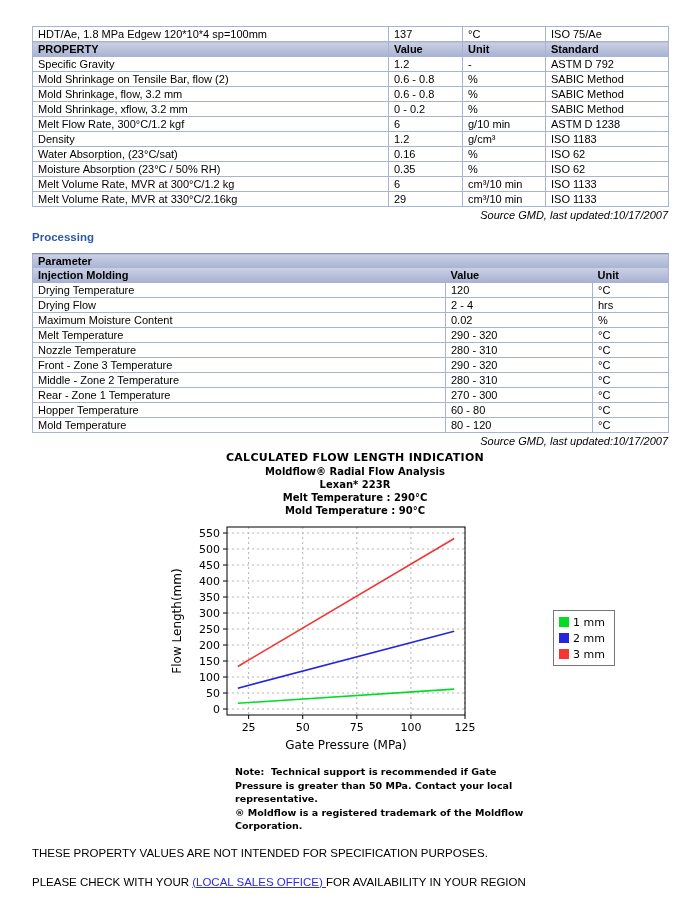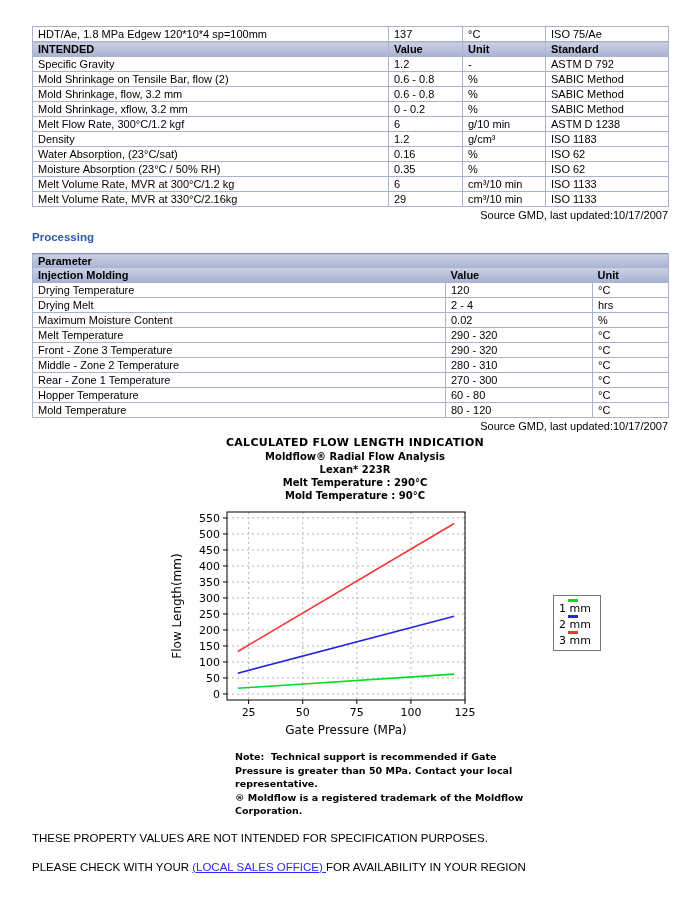--- a/index.html
+++ b/index.html
@@ -14,31 +14,31 @@
   
   .phys-col-1{width:356px}.phys-col-2{width:74px}.phys-col-3{width:83px}.phys-col-4{width:123px}
   
   .proc-col-1{width:413px}.proc-col-2{width:147px}.proc-col-3{width:76px}
   .ptable thead td{background:linear-gradient(#cbd1e3,#a8b2d3);font-weight:bold;}
   .ptable thead tr.group-row td{border-bottom-width:0;border-top:1px solid #8492ba;}
   .ptable thead tr.sub-row td{border-top-width:0;}
   .ptable thead tr.sub-row td:not(:first-child){border-left-width:0;}
   .ptable thead tr.sub-row td:not(:last-child){border-right-width:0;}
 
-  .source-note{font-size:11px;text-align:right;margin:2px 0 3px 0;}
+  .source-note{font-size:11px;text-align:right;margin:2px 0 3px 0;font-style:italic;}
   .section-heading{color:#2d59a8;font-weight:bold;font-size:11.5px;margin:10px 0 10px 0;}
 
   
   .chart-block{margin-left:133px;width:480px;font-family:"DejaVu Sans",sans-serif;}
   .chart-titles{width:380px;text-align:center;margin-top:4px;}
   .chart-title{font-weight:bold;font-size:11px;letter-spacing:.3px;line-height:14px;}
   .chart-subtitles div{font-weight:bold;font-size:10px;line-height:13px;}
   .chart-row{display:flex;align-items:center;}
   .legend-box{border:1px solid #777;background:#fff;padding:3px 9px 3px 5px;margin-left:8px;}
-  .legend-item{display:flex;align-items:center;height:16px;flex-direction:column;}
+  .legend-item{display:flex;align-items:center;height:16px;}
   .legend-swatch{width:10px;height:10px;display:inline-block;margin-right:4px;}
   .legend-label{font-size:11px;}
   .chart-note{margin:6px 0 0 33px;width:340px;font-weight:bold;font-size:9.5px;}
   .chart-note .note-line{line-height:13.5px;white-space:pre;padding-left:37px;}
 
   
   .footer{margin-top:14px;font-size:11.5px;}
   .footer-line1{margin-bottom:17px;}
   .sales-link{color:#2a2af0;text-decoration:underline;cursor:pointer;}
 </style>
@@ -55,21 +55,21 @@
         <col class="phys-col-4">
       </colgroup>
     <tbody>
       <tr>
         <td>HDT/Ae, 1.8 MPa Edgew 120*10*4 sp=100mm</td>
         <td class="col-value">137</td>
         <td class="col-unit">°C</td>
         <td class="col-standard">ISO 75/Ae</td>
       </tr>
       <tr class="header-row">
-        <td>INTENDED</td>
+        <td>PROPERTY</td>
         <td class="col-value">Value</td>
         <td class="col-unit">Unit</td>
         <td class="col-standard">Standard</td>
       </tr>
     </tbody>
     <tbody>
         <tr>
           <td class="col-property">Specific Gravity</td>
           <td class="col-value">1.2</td>
           <td class="col-unit">-</td>
@@ -152,32 +152,37 @@
         <td class="col-unit">Unit</td>
       </tr>
     </thead>
     <tbody>
         <tr>
           <td class="col-property">Drying Temperature</td>
           <td class="col-value">120</td>
           <td class="col-unit">°C</td>
         </tr>
         <tr>
-          <td class="col-property">Drying Melt</td>
+          <td class="col-property">Drying Flow</td>
           <td class="col-value">2 - 4</td>
           <td class="col-unit">hrs</td>
         </tr>
         <tr>
           <td class="col-property">Maximum Moisture Content</td>
           <td class="col-value">0.02</td>
           <td class="col-unit">%</td>
         </tr>
         <tr>
           <td class="col-property">Melt Temperature</td>
           <td class="col-value">290 - 320</td>
+          <td class="col-unit">°C</td>
+        </tr>
+        <tr>
+          <td class="col-property">Nozzle Temperature</td>
+          <td class="col-value">280 - 310</td>
           <td class="col-unit">°C</td>
         </tr>
         <tr>
           <td class="col-property">Front - Zone 3 Temperature</td>
           <td class="col-value">290 - 320</td>
           <td class="col-unit">°C</td>
         </tr>
         <tr>
           <td class="col-property">Middle - Zone 2 Temperature</td>
           <td class="col-value">280 - 310</td>

